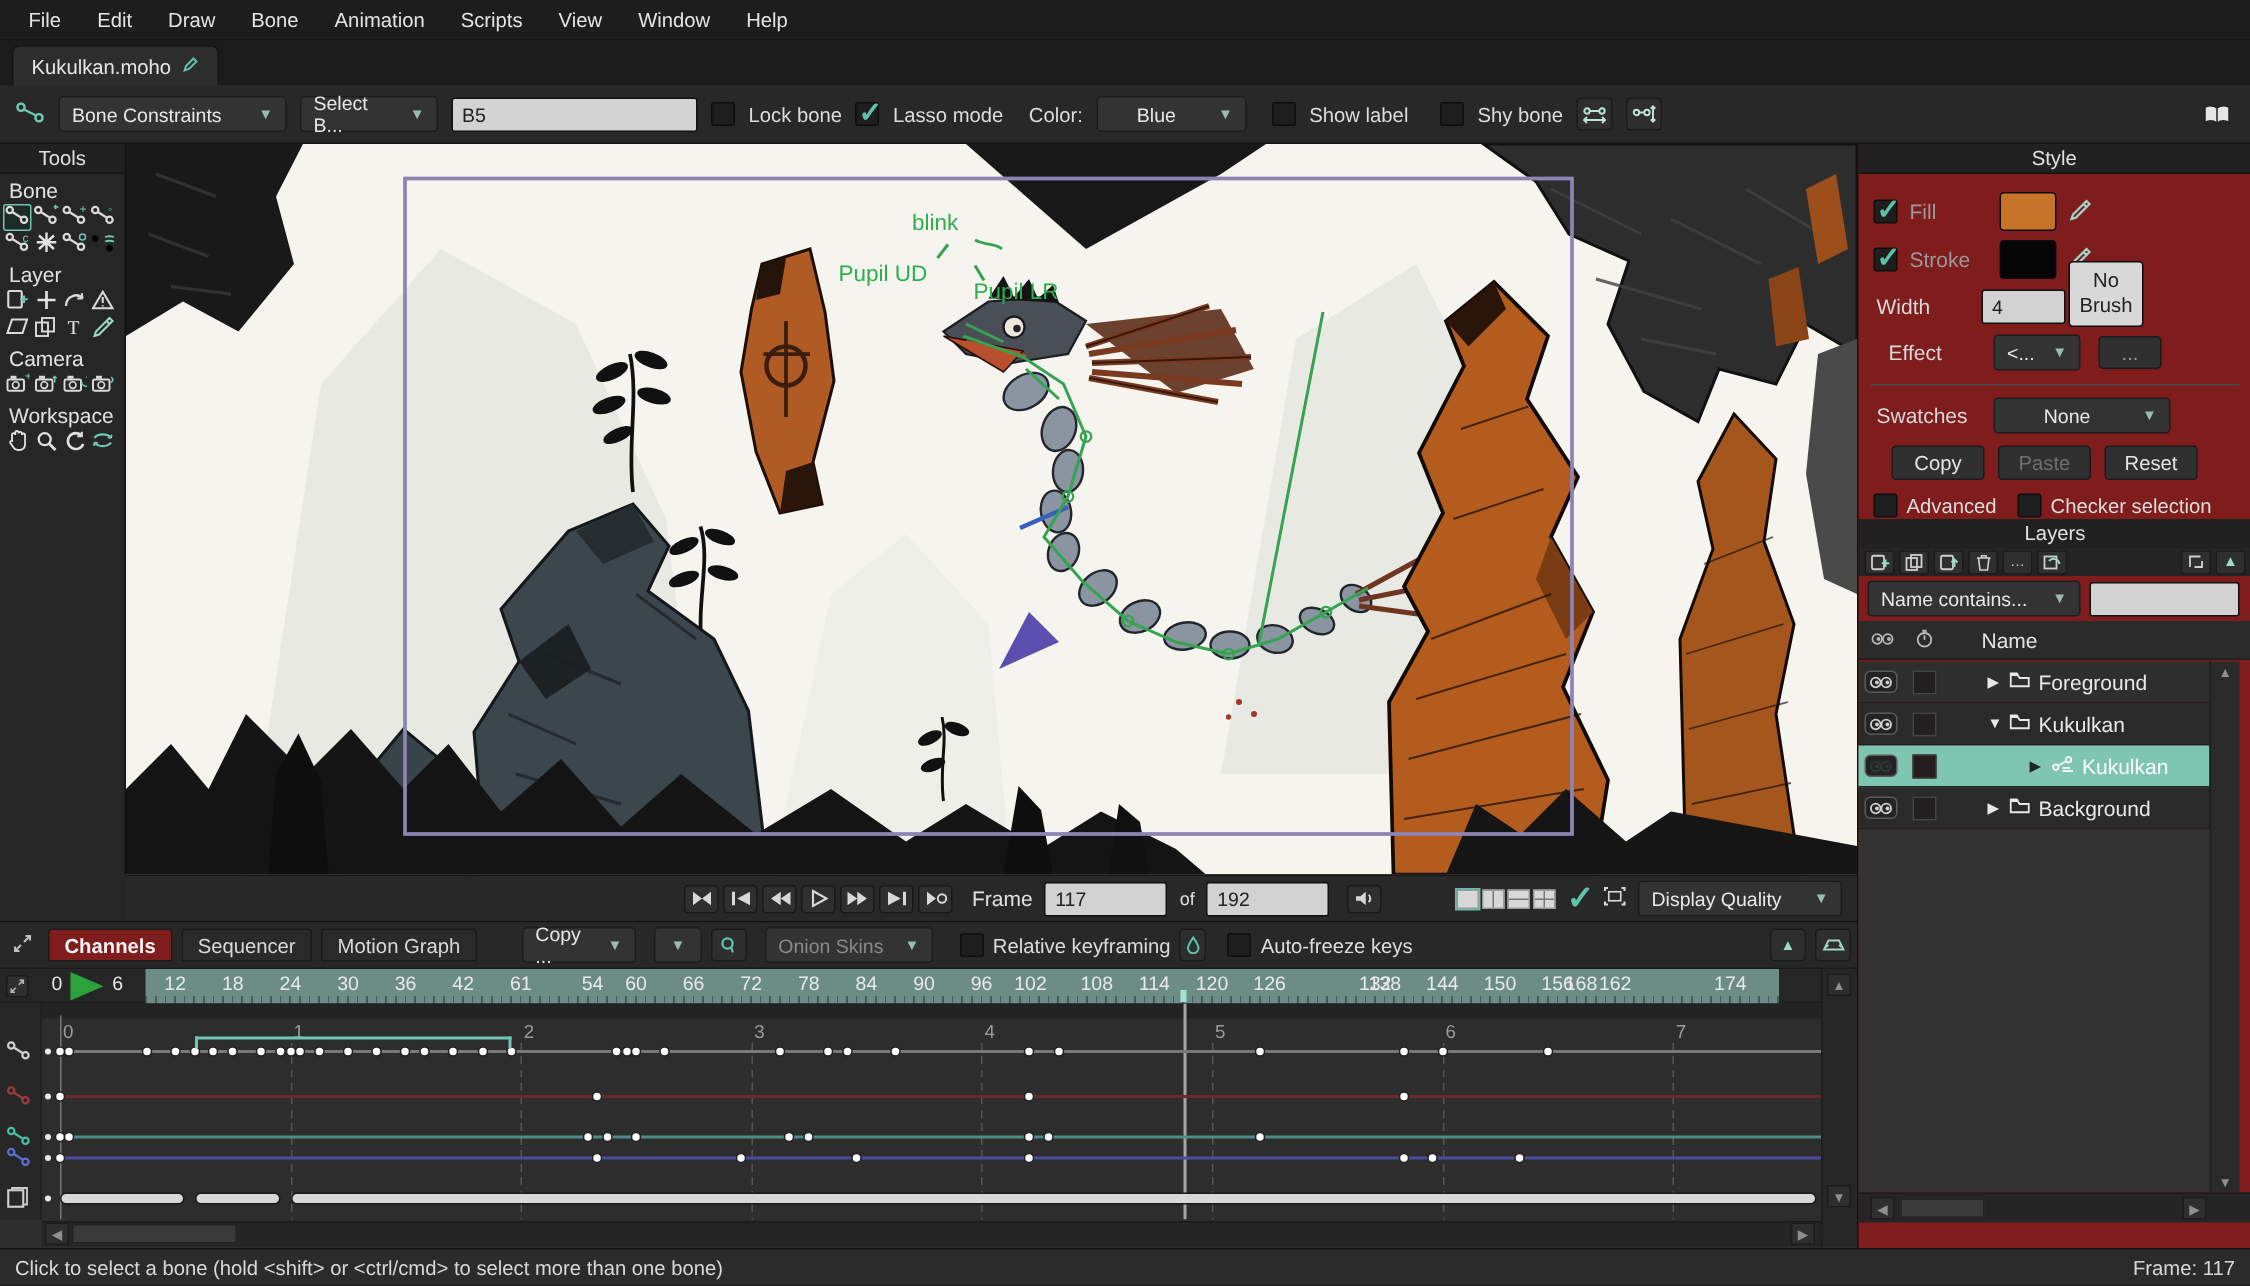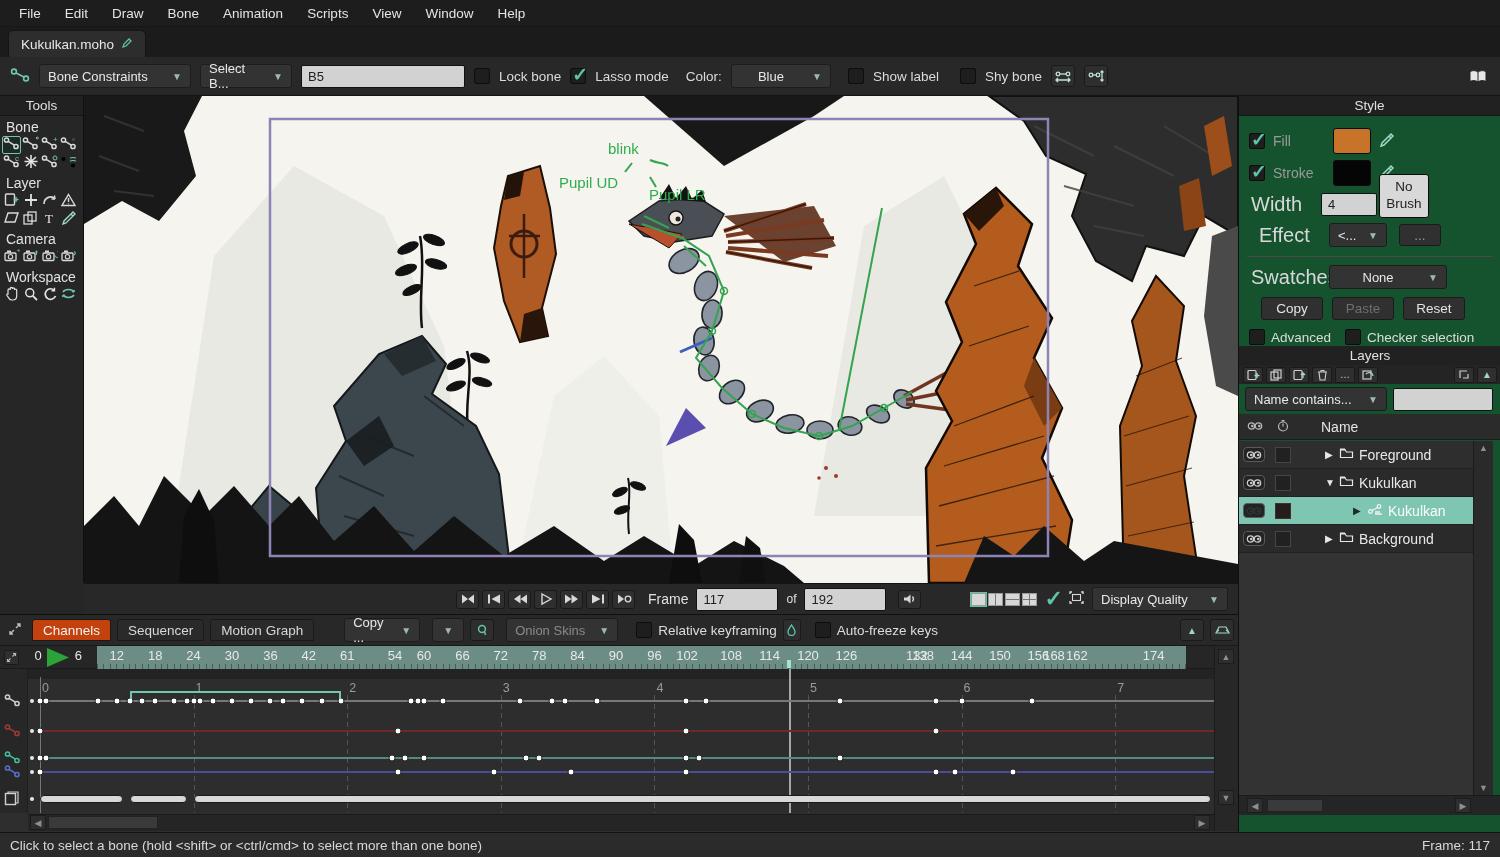--- a/index.html
+++ b/index.html
@@ -32,24 +32,24 @@
   .tool-section-label { font-size:14px; color:#e2e2e2; padding:3px 0 1px 6px; }
   .tool-grid { display:flex; flex-wrap:wrap; padding:0 2px; }
   .tool-btn { width:19px; height:18px; display:flex; align-items:center; justify-content:center; border:1px solid transparent; border-radius:2px; }
   .tool-btn.selected { border-color:#6fc7b2; background:#1d2b27; }
 
   
   .canvas { position:absolute; left:84px; top:96px; width:1154px; height:487px; background:#f6f4ee; overflow:hidden; }
   .cam-label { position:absolute; color:#2eae4e; font-size:15px; white-space:nowrap; }
 
   
-  .right-panel { position:absolute; left:1238px; top:96px; width:262px; height:736px; background:#14532d; border-left:1px solid #101010; }
+  .right-panel { position:absolute; left:1238px; top:96px; width:262px; height:736px; background:#7f1d1d; border-left:1px solid #101010; }
   .rp-row { position:absolute; left:0; width:262px; display:flex; align-items:center; }
   .sty-label { color:#9a9a9a; font-size:14px; }
-  .sty-label2 { color:#d8d8d8; font-size:20px; }
+  .sty-label2 { color:#d8d8d8; font-size:14px; }
   .swatch { width:38px; height:26px; border-radius:3px; border:1px solid #0c0c0c; }
   .btn { background:#303030; border:1px solid #1a1a1a; border-radius:3px; color:#e4e4e4; font-size:13.5px; display:flex; align-items:center; justify-content:center; }
   .lt-btn { background:#d8d8d8; color:#222; border:1px solid #0c0c0c; border-radius:3px; text-align:center; font-size:13.5px; line-height:1.25; }
   .layers-toolbar { position:absolute; left:0; top:269px; width:262px; height:19px; background:#242424; display:flex; align-items:center; gap:3px; padding:0 4px; }
   .lt-icon { width:20px; height:16px; background:#2f2f2f; border:1px solid #1a1a1a; border-radius:2px; display:flex; align-items:center; justify-content:center; color:#cfcfcf; font-size:10px; }
   .layer-row { position:absolute; left:0; width:234px; height:28px; display:flex; align-items:center; border-bottom:1px solid #202020; background:#2e2e2e; }
   .layer-row.alt { background:#2a2a2a; }
   .layer-row.selected { background:#7ec6b2; }
   .eye-cell { width:30px; display:flex; justify-content:center; }
   .eye-box { width:22px; height:15px; border:1px solid #5a5a5a; border-radius:4px; display:flex; align-items:center; justify-content:center; background:#232323; }
@@ -62,21 +62,21 @@
   
   .playback { position:absolute; left:84px; top:583px; width:1154px; height:31px; background:#282828; border-top:1px solid #141414; display:flex; align-items:center; }
   .pb-btn { width:23px; height:19px; background:#2f2f2f; border:1px solid #191919; border-radius:3px; display:flex; align-items:center; justify-content:center; margin-right:3px; }
   .view-sq { width:15px; height:13px; border:1px solid #9a9a9a; background:#d8d8d8; margin-right:2px; position:relative; }
   .view-sq.sel { outline:1px solid #5fc3aa; }
 
   
   .timeline { position:absolute; left:0; top:614px; width:1238px; height:218px; background:#2e2e2e; border-top:1px solid #101010; }
   .tl-header { position:absolute; left:0; top:0; width:1238px; height:31px; background:#282828; border-bottom:1px solid #181818; display:flex; align-items:center; gap:6px; padding:0 4px; }
   .tl-tab { height:22px; display:flex; align-items:center; padding:0 10px; background:#2a2a2a; border:1px solid #1a1a1a; border-radius:3px 3px 0 0; color:#d8d8d8; font-size:13.5px; }
-  .tl-tab.active { background:#c2410c; color:#f2f2f2; }
+  .tl-tab.active { background:#7f1d1d; color:#f2f2f2;font-weight:bold; }
   .ruler { position:absolute; left:0; top:31px; width:1214px; height:23px; background:#262626; border-bottom:1px solid #1a1a1a; }
   .ruler-band { position:absolute; left:97px; top:0; width:1089px; height:23px; background:#6c8d85; }
   .ruler-band::after { content:""; position:absolute; left:0; bottom:0; width:100%; height:5px; background:repeating-linear-gradient(90deg, rgba(0,0,0,.35) 0 1px, transparent 1px 6.4px); }
   .ruler-num { position:absolute; top:2px; transform:translateX(-50%); font-size:13px; color:#e8e8e8; }
   .tracks { position:absolute; left:28px; top:54px; width:1186px; height:144px; background:#2d2d2d; overflow:hidden; }
   .tracks-top { position:absolute; left:0; top:0; width:100%; height:10px; background:#232323; }
   .gutter { position:absolute; left:0; top:54px; width:28px; height:144px; background:#272727; border-right:1px solid #1e1e1e; }
   .sec-label { position:absolute; font-size:12.5px; color:#9a9a9a; transform:translateX(2px); top:12px; }
   .grid-line { position:absolute; top:26px; bottom:0; width:1px; background:repeating-linear-gradient(180deg,#555 0 5px, transparent 5px 9px); }
   .kf { position:absolute; width:7px; height:7px; background:#fff; border:1px solid #222; border-radius:50%; transform:translate(-50%,-50%); }

